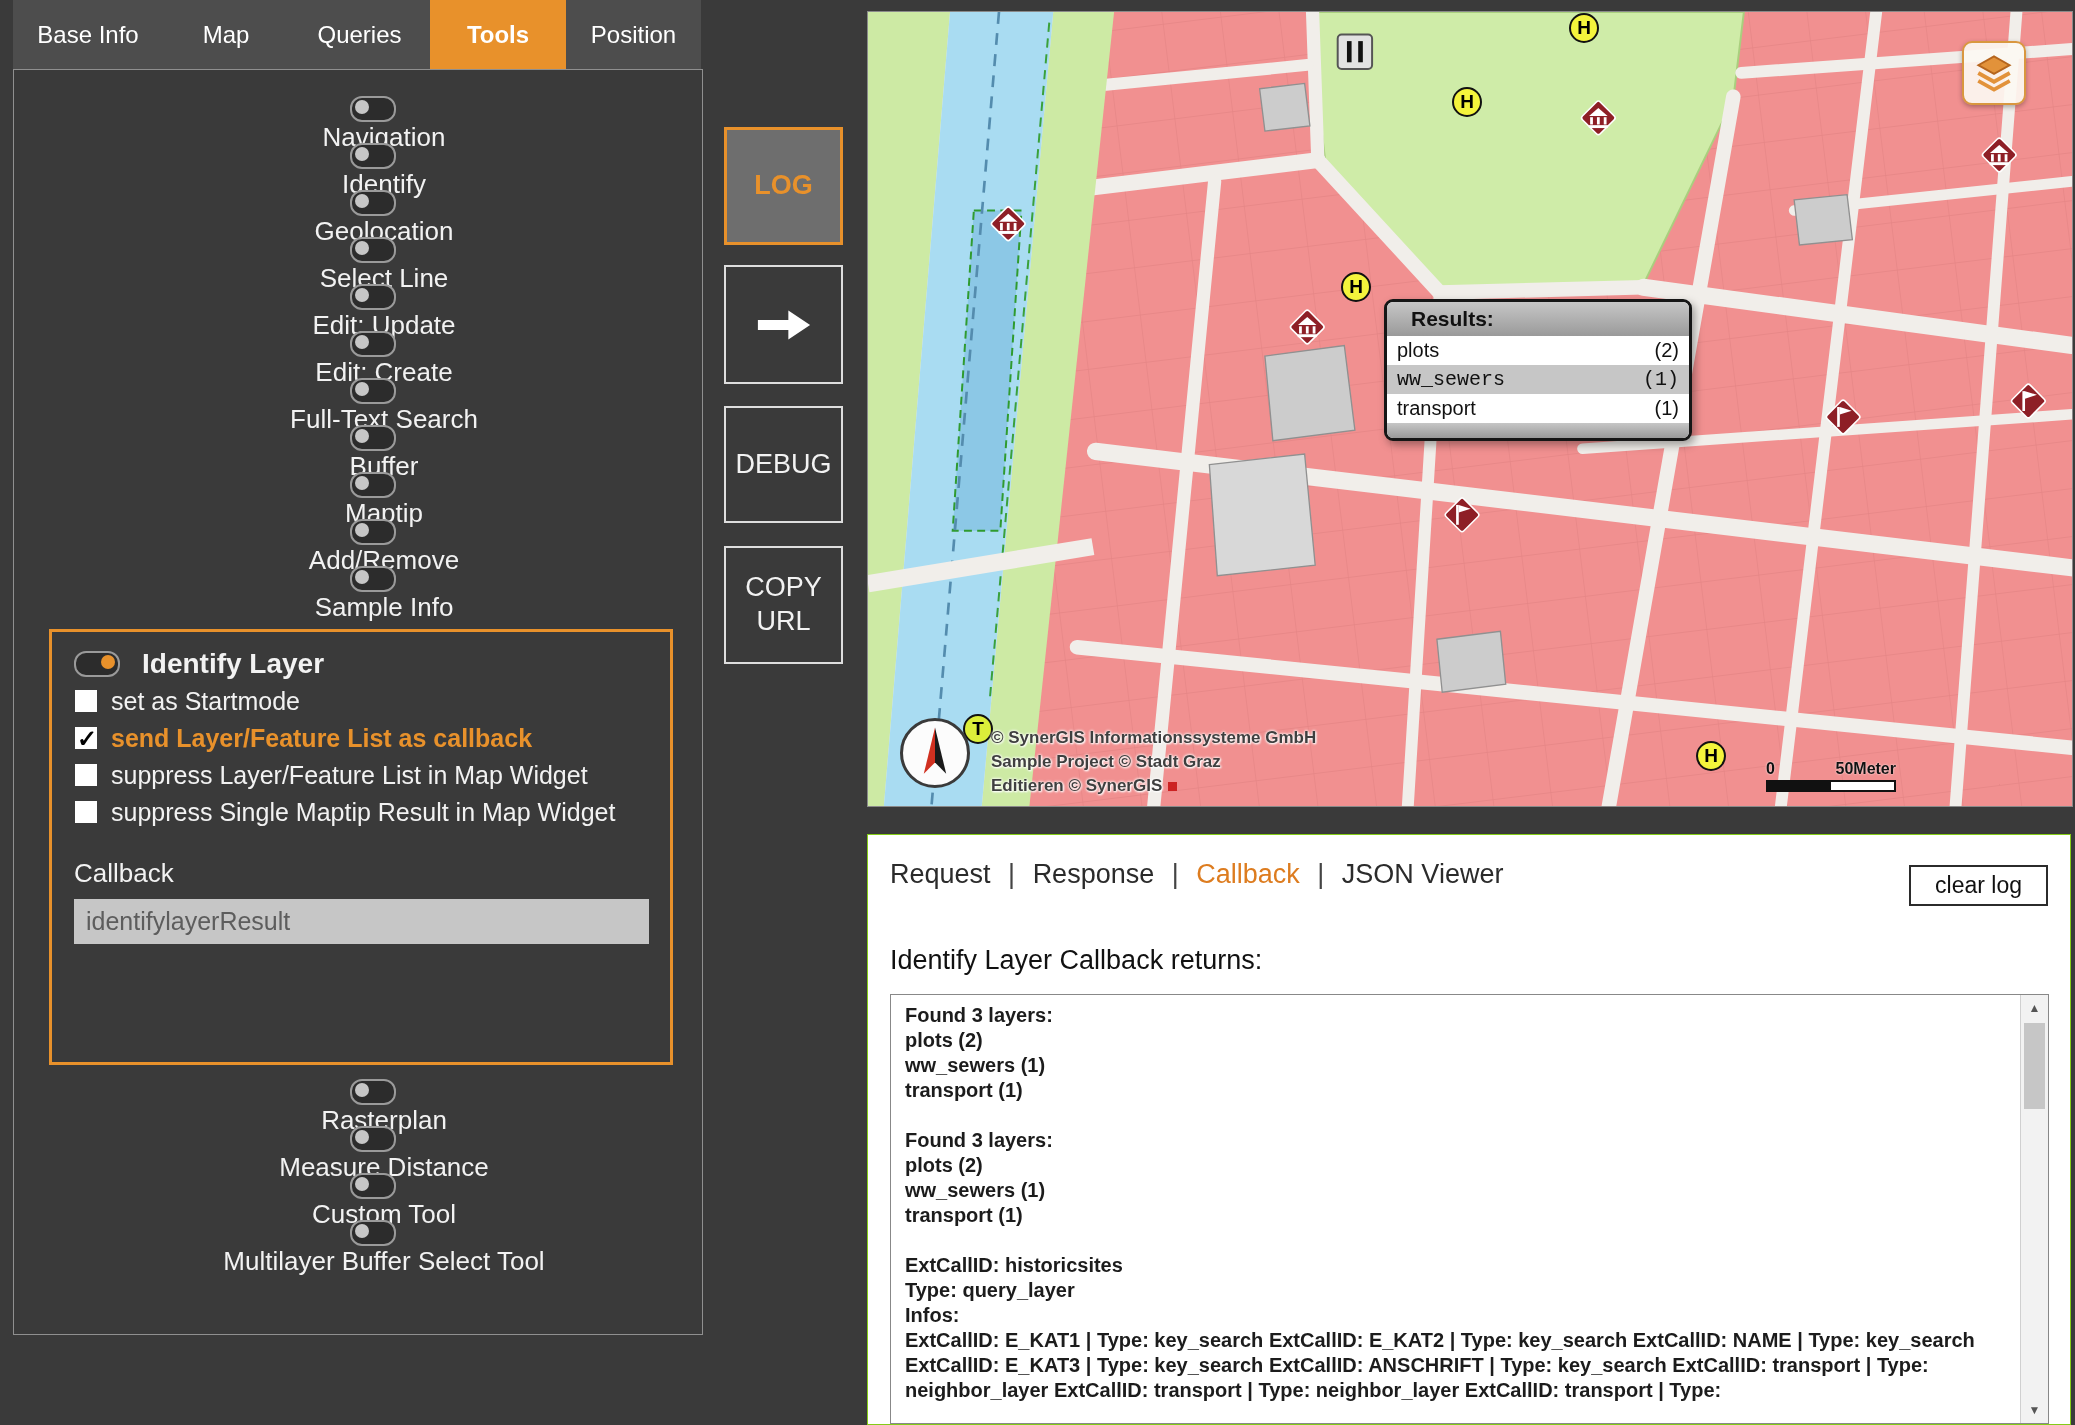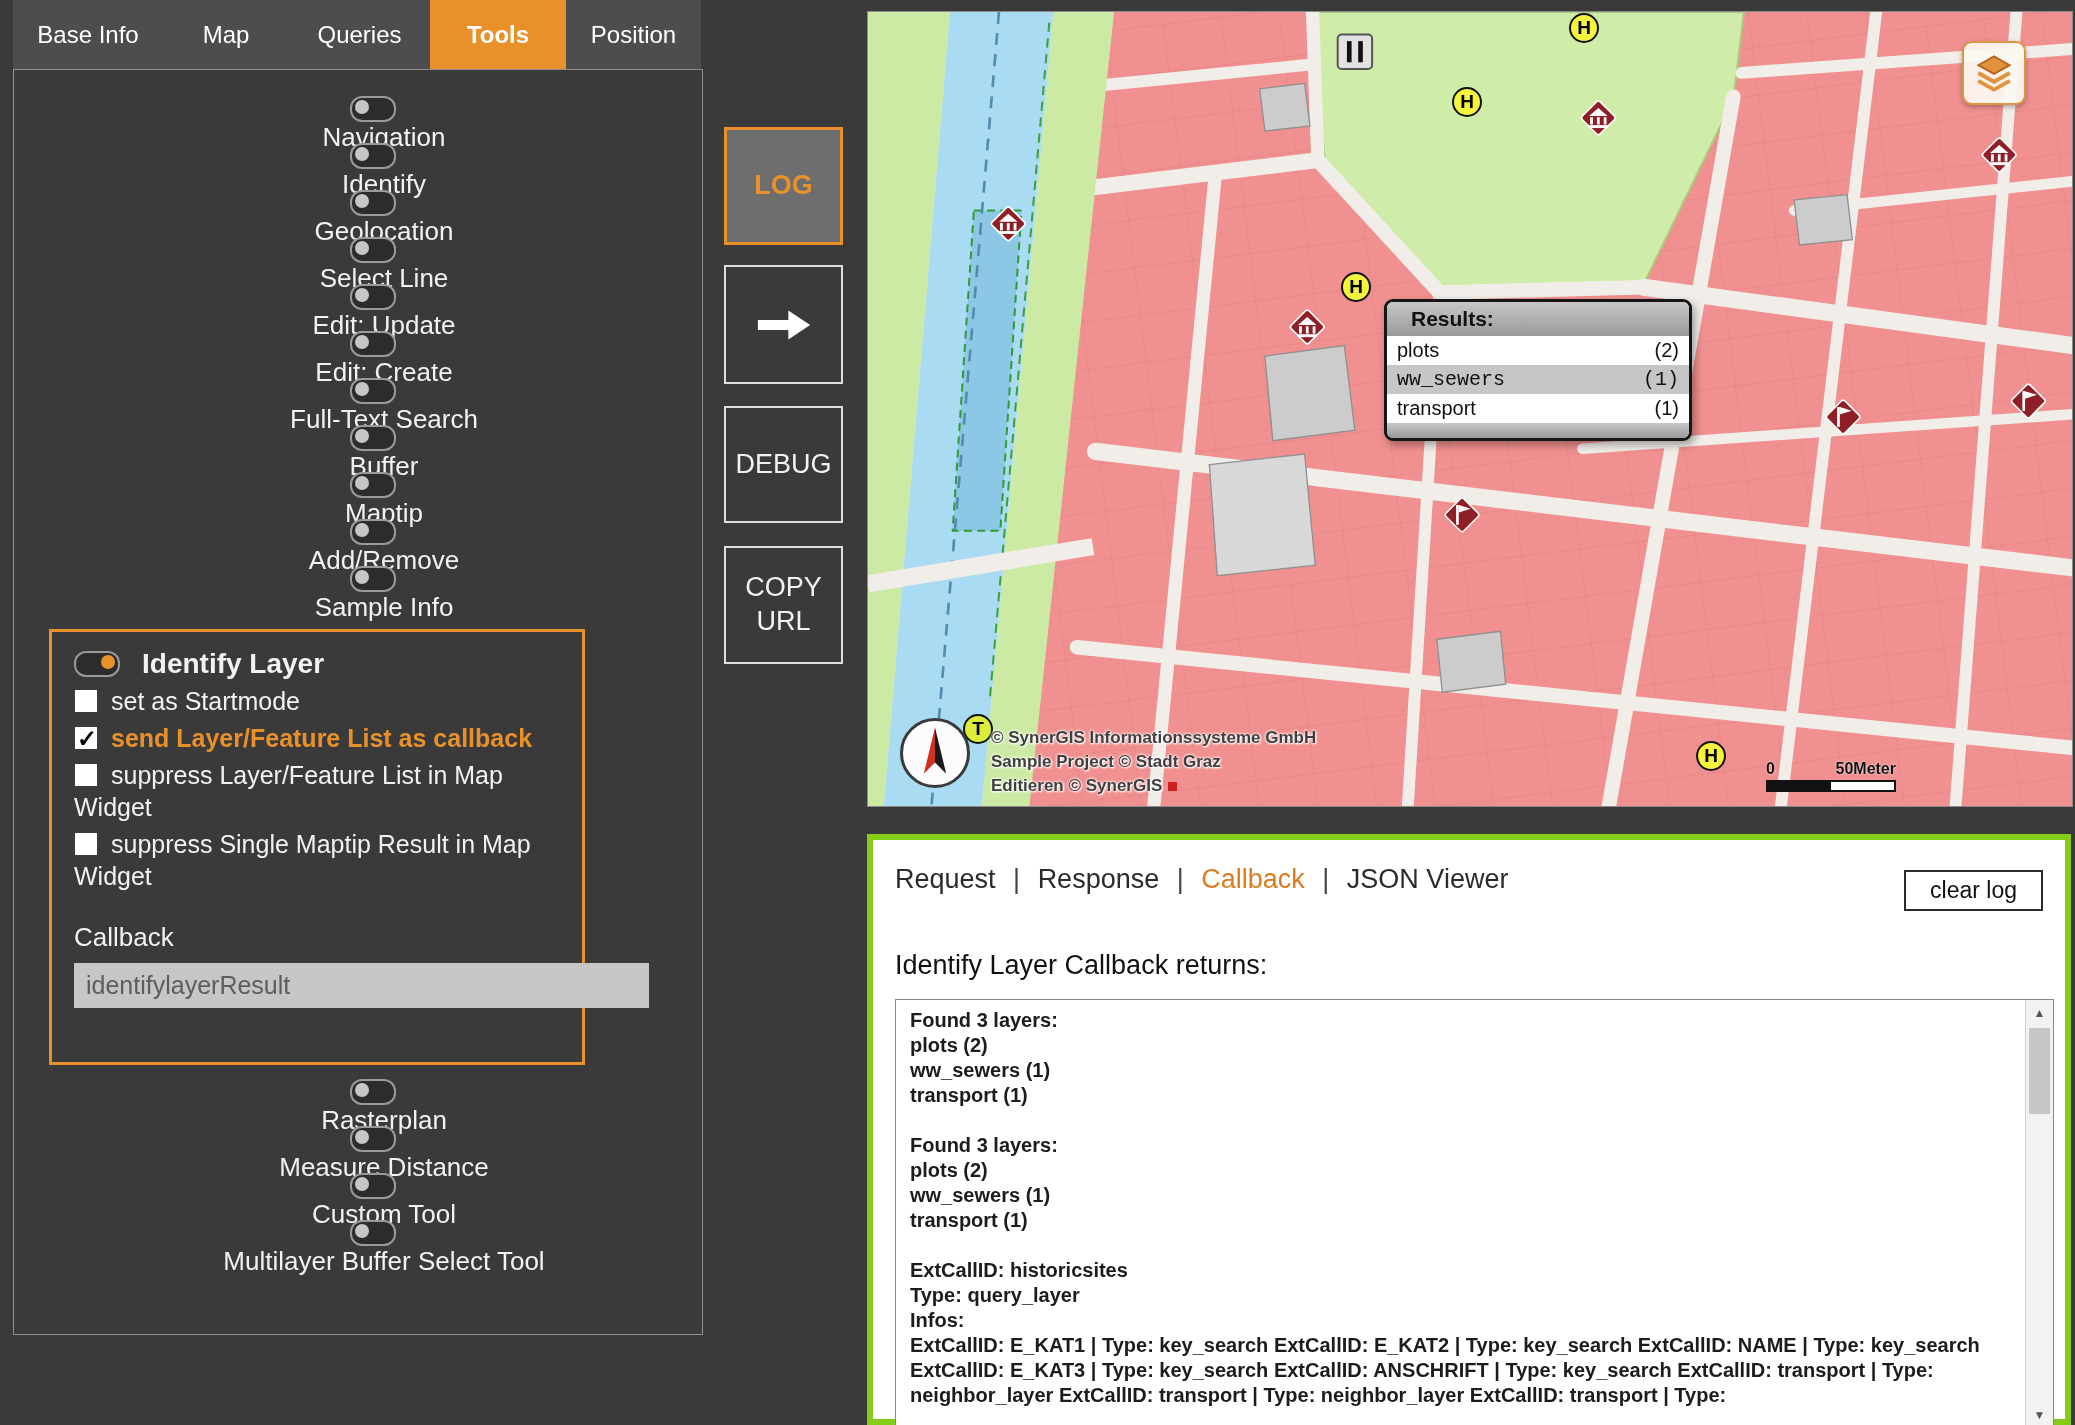--- a/index.html
+++ b/index.html
@@ -17,21 +17,21 @@
               border:1px solid #8f8f8f;background:#3a3a3a;box-sizing:border-box;
               padding-top:26px;}
   .trow{height:47px;display:flex;align-items:center;padding-left:30px;flex-direction:column;}
   .tog{width:42px;height:22px;border-radius:12px;background:#2c2c2c;border:2px solid #9a9a9a;
        position:relative;flex:none;cursor:pointer;}
   .tog .knob{position:absolute;width:14px;height:14px;border-radius:50%;background:#c6c6c6;
              left:3px;top:2px;}
   .tog.on .knob{left:auto;right:3px;background:#E8912B;}
   .tlabel{margin-left:22px;font-size:26px;color:#f2f2f2;}
 
-  .identify-box{margin:16px 0 0 35px;width:536px;height:436px;border:3px solid #E8912B;
+  .identify-box{margin:16px 0 0 35px;width:624px;height:436px;border:3px solid #E8912B;
                 box-sizing:border-box;padding:16px 22px;}
   .identify-head{display:flex;align-items:center;}
   .identify-head .tlabel{font-weight:bold;font-size:28px;}
   .opts{}
   .opt{margin:5px 0;font-size:25px;line-height:32px;}
   .cb{display:inline-block;vertical-align:middle;width:24px;height:24px;background:#fff;
       border:1px solid #3a3a3a;box-sizing:border-box;margin-right:13px;position:relative;
       cursor:pointer;top:-2px;}
   .cb.checked::after{content:"\2713";position:absolute;left:2px;top:-4px;color:#000;
       font-size:24px;font-weight:bold;}
@@ -87,21 +87,21 @@
   .sb-bar{margin-top:2px;height:8px;border:2px solid #111;background:#fff;position:relative;}
   .sb-bar .half{position:absolute;left:0;top:0;bottom:0;width:50%;background:#111;}
 
   .layers-btn{position:absolute;left:1094px;top:29px;width:64px;height:64px;border-radius:10px;
         background:rgba(252,248,242,.92);border:2px solid #d9973f;box-sizing:border-box;
         display:flex;align-items:center;justify-content:center;cursor:pointer;
         box-shadow:0 2px 5px rgba(0,0,0,.3);}
 
   
   #logpanel{position:absolute;left:867px;top:834px;width:1204px;height:591px;background:#fff;
-        border:6px solid #84cc16;box-sizing:border-box;color:#222;}
+        border:1px solid #84cc16;box-sizing:border-box;color:#222;}
   .lognav{position:absolute;left:22px;top:24px;font-size:27px;color:#2b2b2b;}
   .lognav .sep{margin:0 10px;color:#444;}
   .lognav .navitem{cursor:pointer;}
   .lognav .navitem.active{color:#DD7C1F;}
   .clearlog{position:absolute;right:22px;top:30px;width:139px;height:41px;background:#fff;
         border:2px solid #2b2b2b;font-size:23px;color:#111;display:flex;align-items:center;
         justify-content:center;cursor:pointer;box-sizing:border-box;
         font-family:"Liberation Sans",sans-serif;}
   .logheading{position:absolute;left:22px;top:110px;font-size:27px;color:#111;}
   .logbox{position:absolute;left:22px;top:159px;width:1159px;height:430px;border:1px solid #888;

